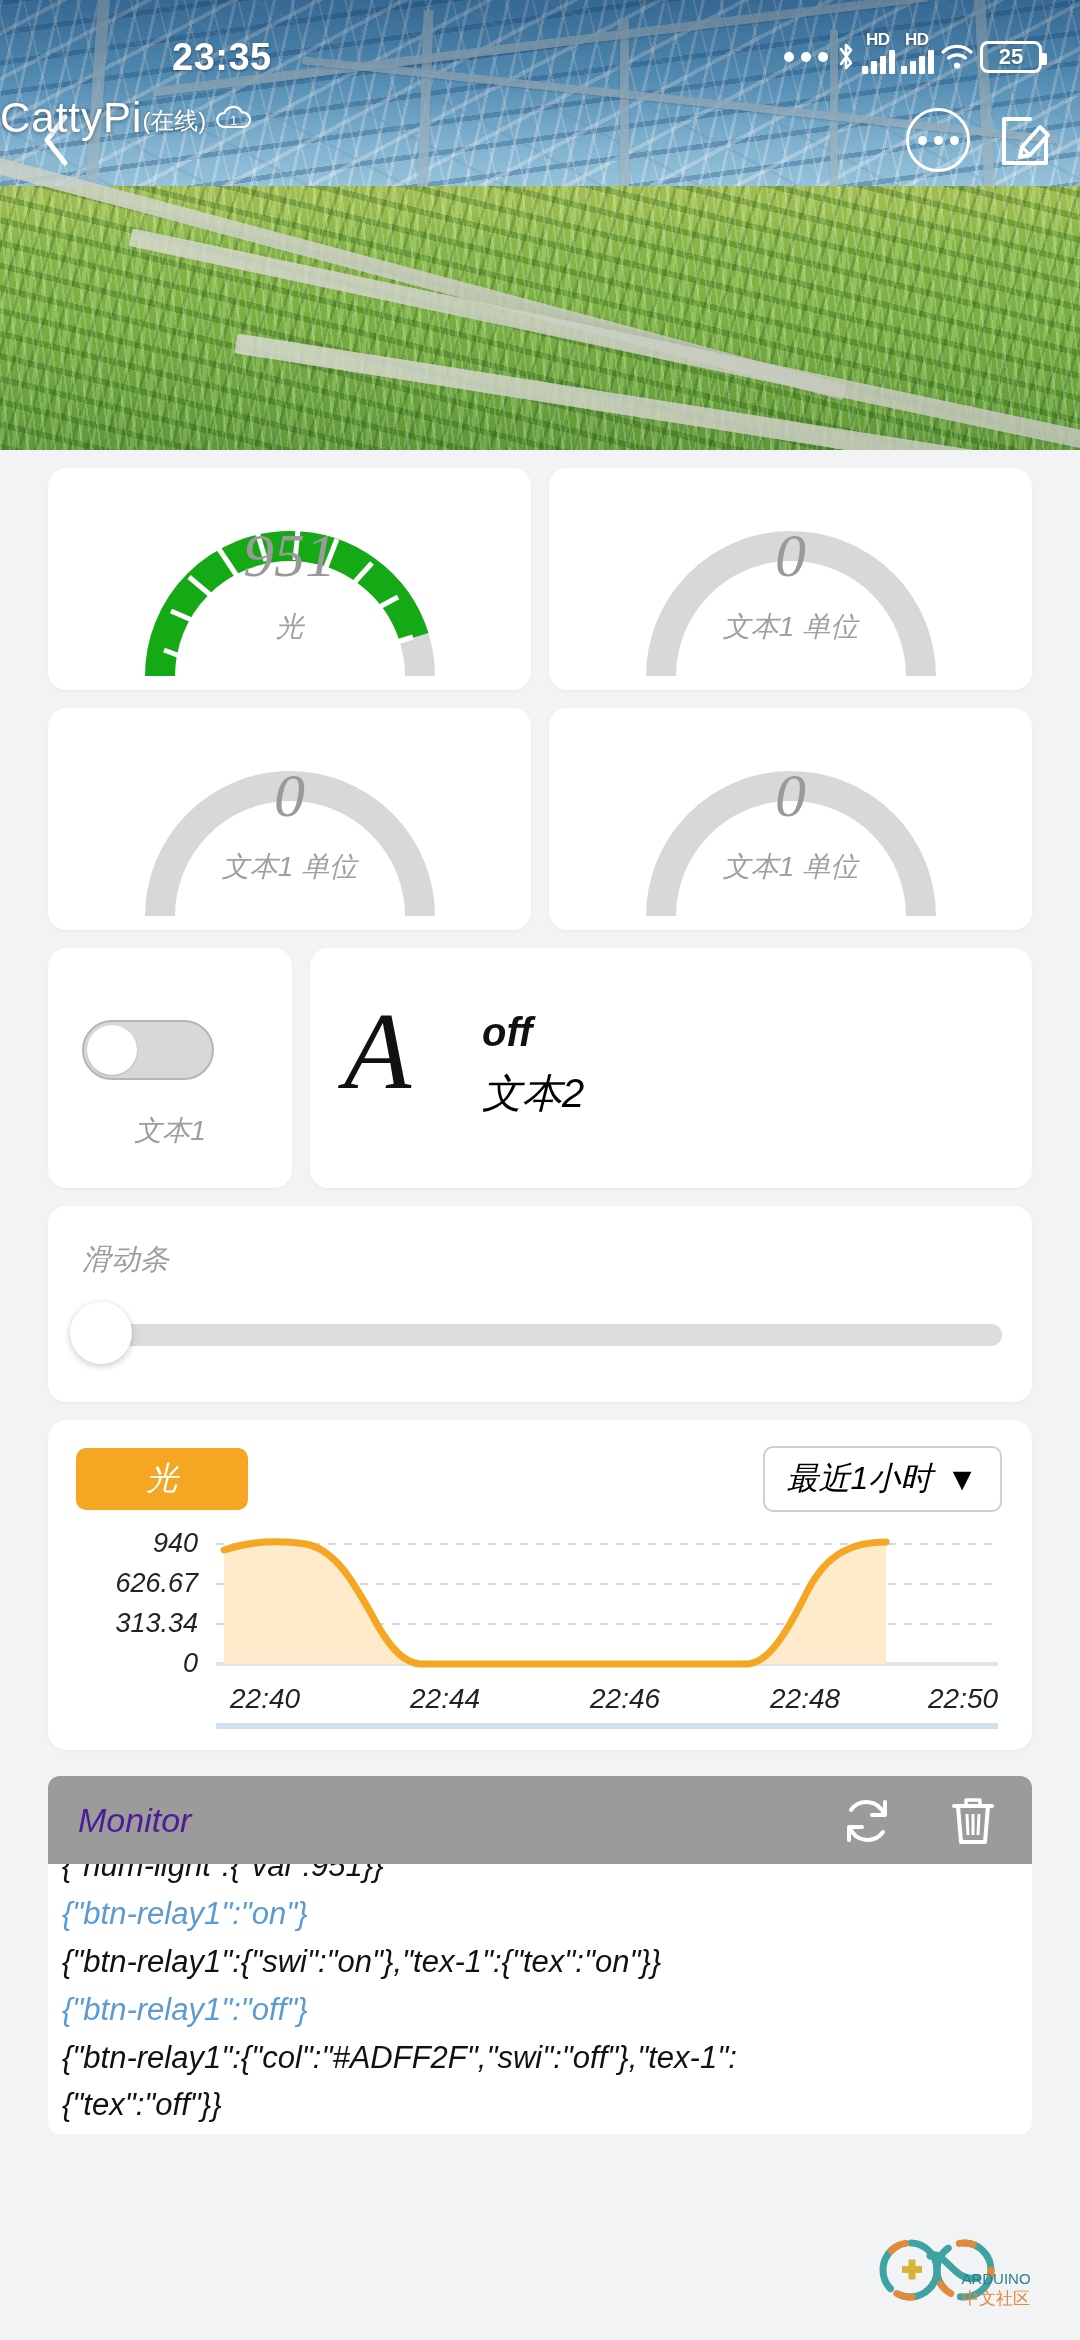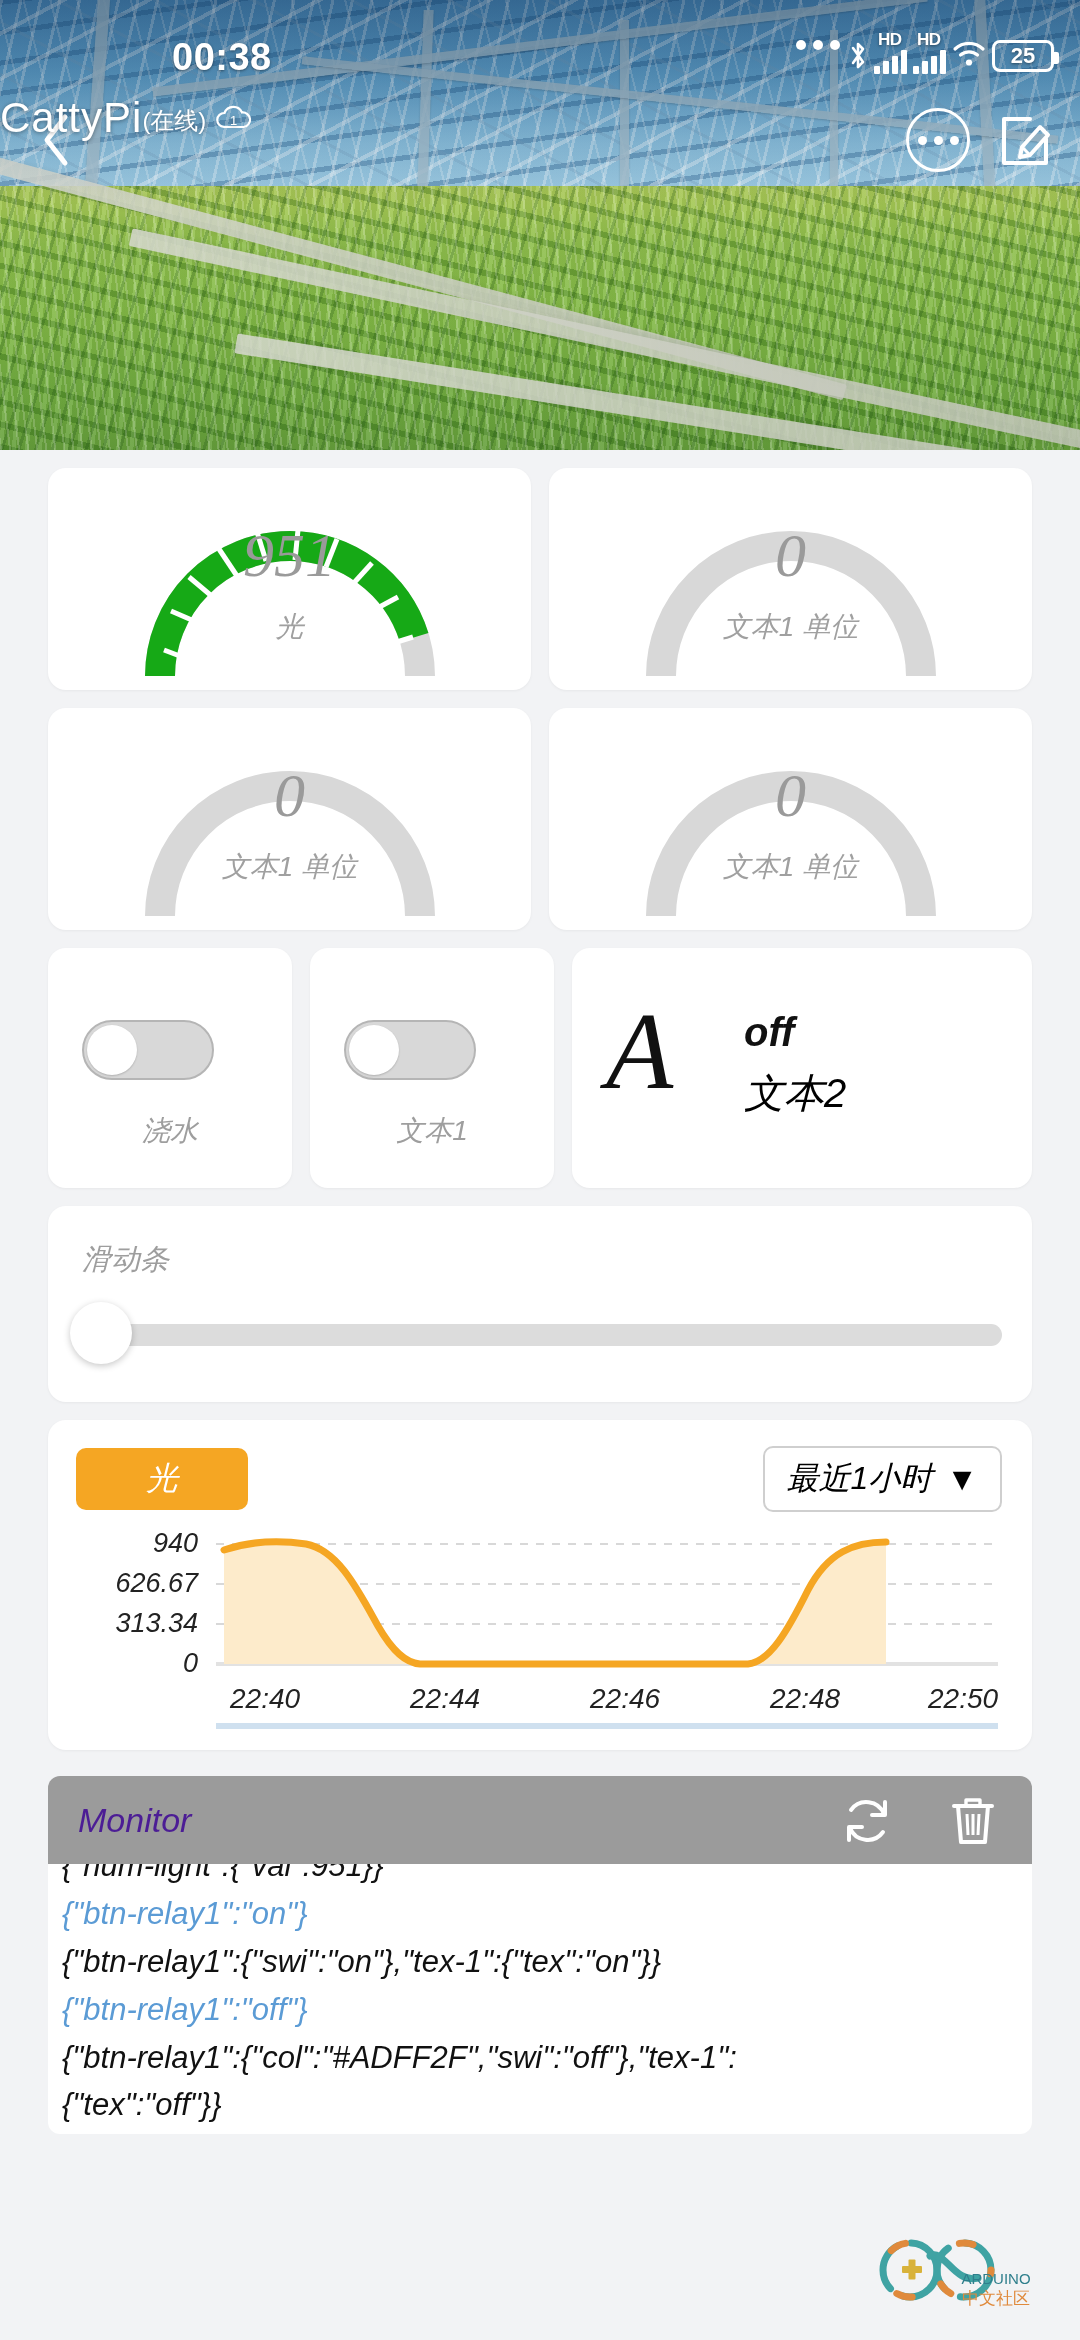--- a/index.html
+++ b/index.html
@@ -61,22 +61,22 @@
   .statusbar {
     position:absolute; top:0; left:0; width:1080px; height:86px;
     display:flex; align-items:center; color:#fff;
   }
   .status-time {
     position:absolute; left:172px; top:36px;
     font-size:38px; font-weight:bold; letter-spacing:.5px;
     text-shadow:0 1px 3px rgba(0,0,0,.45);
   }
   .status-icons {
-    position:absolute; right:26px; top:40px;
-    display:flex; align-items:flex-start; gap:6px;
+    position:absolute; right:38px; top:40px;
+    display:flex; align-items:center; gap:6px;
     text-shadow:0 1px 3px rgba(0,0,0,.45);
   }
   .dots-ico { display:flex; gap:7px; align-items:center; margin-right:2px;}
   .dots-ico i { width:10px; height:10px; border-radius:50%; background:#fff; display:block;}
   .bt-ico { width:20px; height:32px; position:relative; }
   .bt-ico svg { display:block; }
   .sig-wrap { position:relative; display:flex; align-items:flex-end; height:34px; }
   .sig-hd { position:absolute; top:-10px; left:4px; font-size:17px; font-weight:bold; letter-spacing:-.5px; }
   .sig-bars { display:flex; align-items:flex-end; gap:3px; height:24px; }
   .sig-bars i { width:6px; background:#fff; display:block; border-radius:1px; }
@@ -220,21 +220,21 @@
     <div class="banner-beam" style="left:150px; top:40px; width:780px; height:9px; transform:rotate(-7deg);"></div>
     <div class="banner-beam" style="left:300px; top:96px; width:760px; height:8px; transform:rotate(6deg);"></div>
     <div class="banner-field"></div>
     <div class="row-path" style="left:-40px; top:268px; width:900px; height:16px; transform:rotate(15deg);"></div>
     <div class="row-path" style="left:120px; top:330px; width:980px; height:18px; transform:rotate(12deg);"></div>
     <div class="row-path" style="left:230px; top:410px; width:980px; height:20px; transform:rotate(9deg);"></div>
     <div class="banner-shade"></div>
   </div>
 
   <div class="statusbar">
-    <div class="status-time">00:38</div>
+    <div class="status-time">23:35</div>
     <div class="status-icons">
       <span class="dots-ico">
           <i></i>
           <i></i>
           <i></i>
         </span>
       <span class="bt-ico">
         <svg width="20" height="32" viewBox="0 0 20 32">
             <path d="M5 8 L15 22 L10 27 L10 4 L15 9 L5 23" fill="none" stroke="#fff" stroke-width="2.6" stroke-linejoin="round" stroke-linecap="round"></path>
           </svg>
@@ -355,26 +355,20 @@
           <svg width="312" height="180" viewBox="0 0 312 180">
             <path d="M26 178 A130 130 0 0 1 286 178" fill="none" stroke="#d8d8d8" stroke-width="30"></path>
           </svg>
         </div>
         <div class="gauge-val">0</div>
         <div class="gauge-lbl">文本1 单位</div>
       </div>
     </div>
 
     <div class="grid-row">
-      <div class="card toggle-card">
-        <div class="toggle">
-          <div class="knob"></div>
-        </div>
-        <div class="toggle-lbl">浇水</div>
-      </div>
       <div class="card toggle-card">
         <div class="toggle">
           <div class="knob"></div>
         </div>
         <div class="toggle-lbl">文本1</div>
       </div>
       <div class="card text-card">
         <div class="text-a">A</div>
         <div class="text-main">off</div>
         <div class="text-sub">文本2</div>

